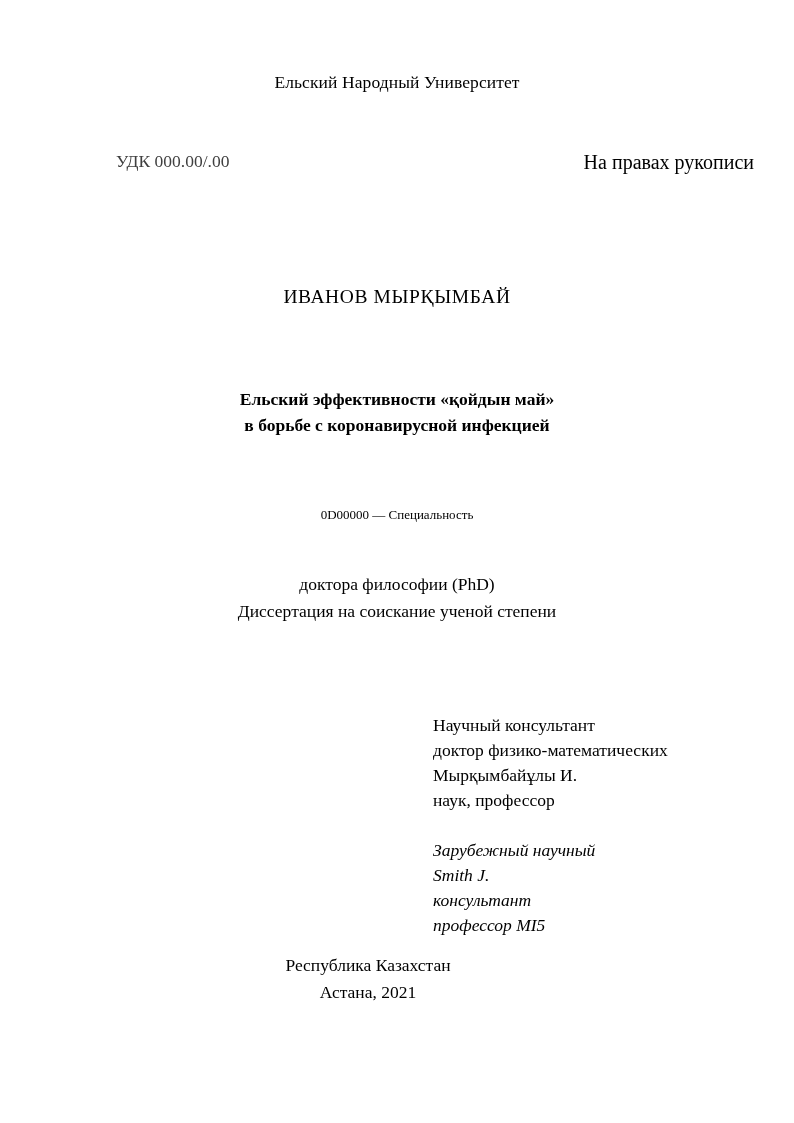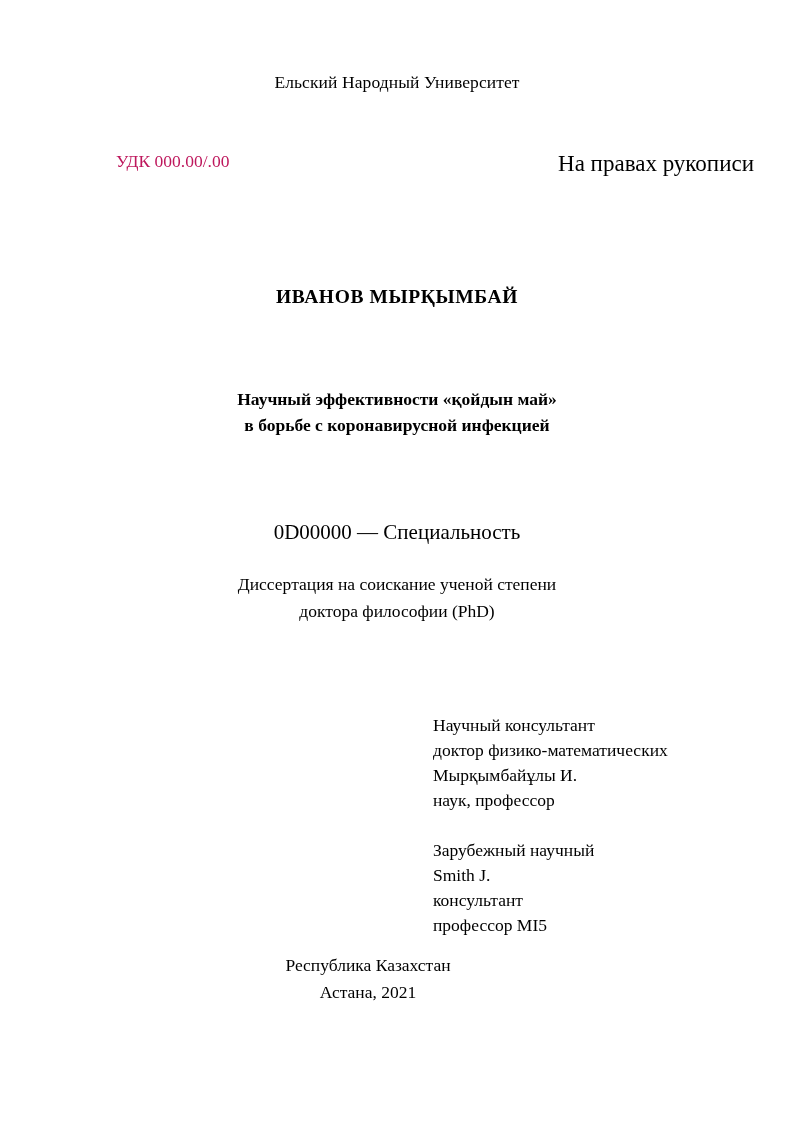--- a/index.html
+++ b/index.html
@@ -39,49 +39,49 @@
     position: absolute;
     left: 116px;
     top: 0;
     font-size: 17.5px;
     color: #c00000;
   }
   .manuscript {
     position: absolute;
     right: 40px;
     top: 0;
-    font-size: 23px;
+    font-size: 20px;
   }
   .author {
     position: absolute;
     top: 286px;
     left: 0;
     width: 794px;
     text-align: center;
     font-size: 19.5px;
-    font-weight: bold;
+    font-weight: normal;
     letter-spacing: 0.6px;
   }
   .title {
     position: absolute;
     top: 386px;
     left: 0;
     width: 794px;
     text-align: center;
     font-size: 17.5px;
     font-weight: bold;
     line-height: 26px;
   }
   .speciality {
     position: absolute;
-    top: 520px;
+    top: 507px;
     left: 0;
     width: 794px;
     text-align: center;
-    font-size: 21px;
+    font-size: 13px;
   }
   .degree {
     position: absolute;
     top: 571px;
     left: 0;
     width: 794px;
     text-align: center;
     font-size: 17.5px;
     line-height: 27px;
   }
@@ -89,20 +89,21 @@
     position: absolute;
     top: 677px;
     left: 433px;
     width: 320px;
     font-size: 17.5px;
     line-height: 25px;
     margin-top: 36px;
   }
   .consultant-block + .consultant-block {
     margin-top: 25px;
+    font-style: italic;
   }
   .consultant-head {
     font-weight: normal;
   }
   .footer {
     position: absolute;
     top: 952px;
     left: 0;
     width: 736px;
     text-align: center;
@@ -111,36 +112,36 @@
   }
 </style>
 </head>
 <body>
 
 <div class="page">
 
   <div class="university">Ельский Народный Университет</div>
 
   <div class="udk-row">
-    <div class="udk" style="color: #be185d;">УДК 000.00/.00</div>
+    <div class="udk" style="color: #404040;">УДК 000.00/.00</div>
     <div class="manuscript">На правах рукописи</div>
   </div>
 
   <div class="author">ИВАНОВ МЫРҚЫМБАЙ</div>
 
   <div class="title">
-    <div>Научный эффективности «қойдын май»</div>
+    <div>Ельский эффективности «қойдын май»</div>
     <div>в борьбе с коронавирусной инфекцией</div>
   </div>
 
   <div class="speciality">0D00000 — Специальность</div>
 
   <div class="degree">
+    <div>доктора философии (PhD)</div>
     <div>Диссертация на соискание ученой степени</div>
-    <div>доктора философии (PhD)</div>
   </div>
 
   <div class="consultants">
     <div class="consultant-block">
       <div class="consultant-head">Научный консультант</div>
       <div>доктор физико-математических</div>
       <div>Мырқымбайұлы И.</div>
       <div>наук, профессор</div>
     </div>
     <div class="consultant-block">

